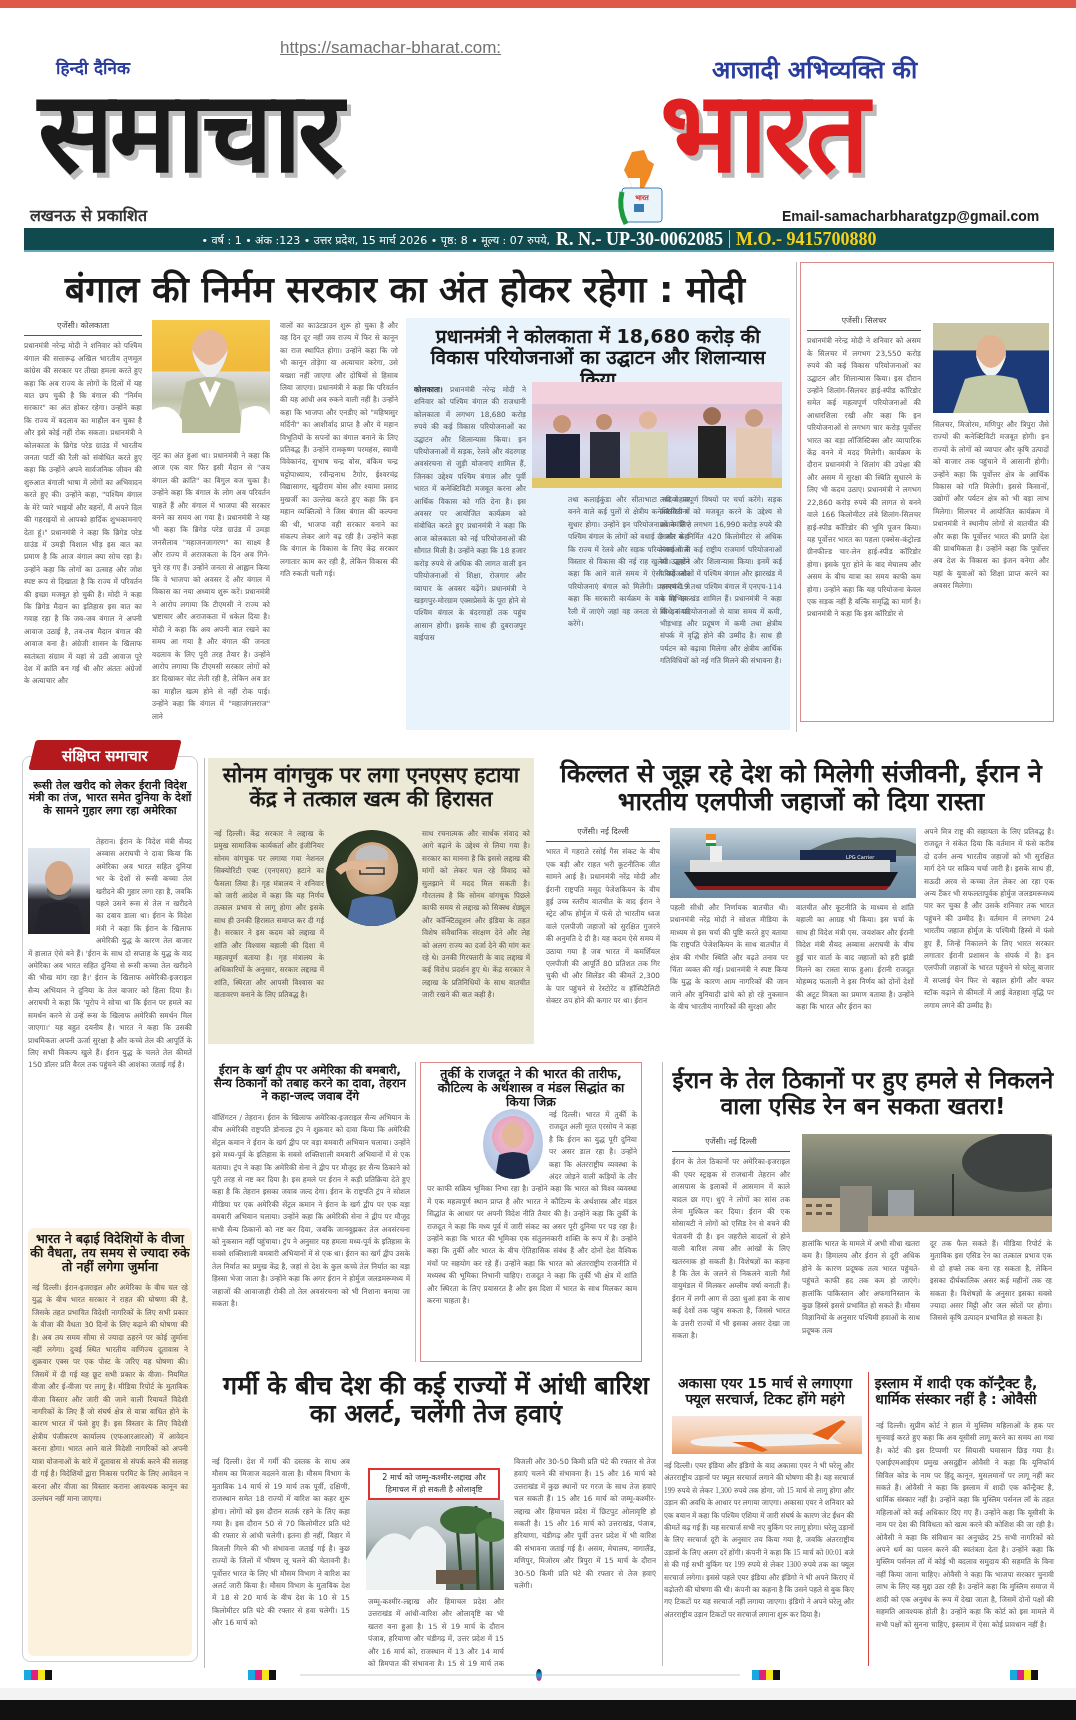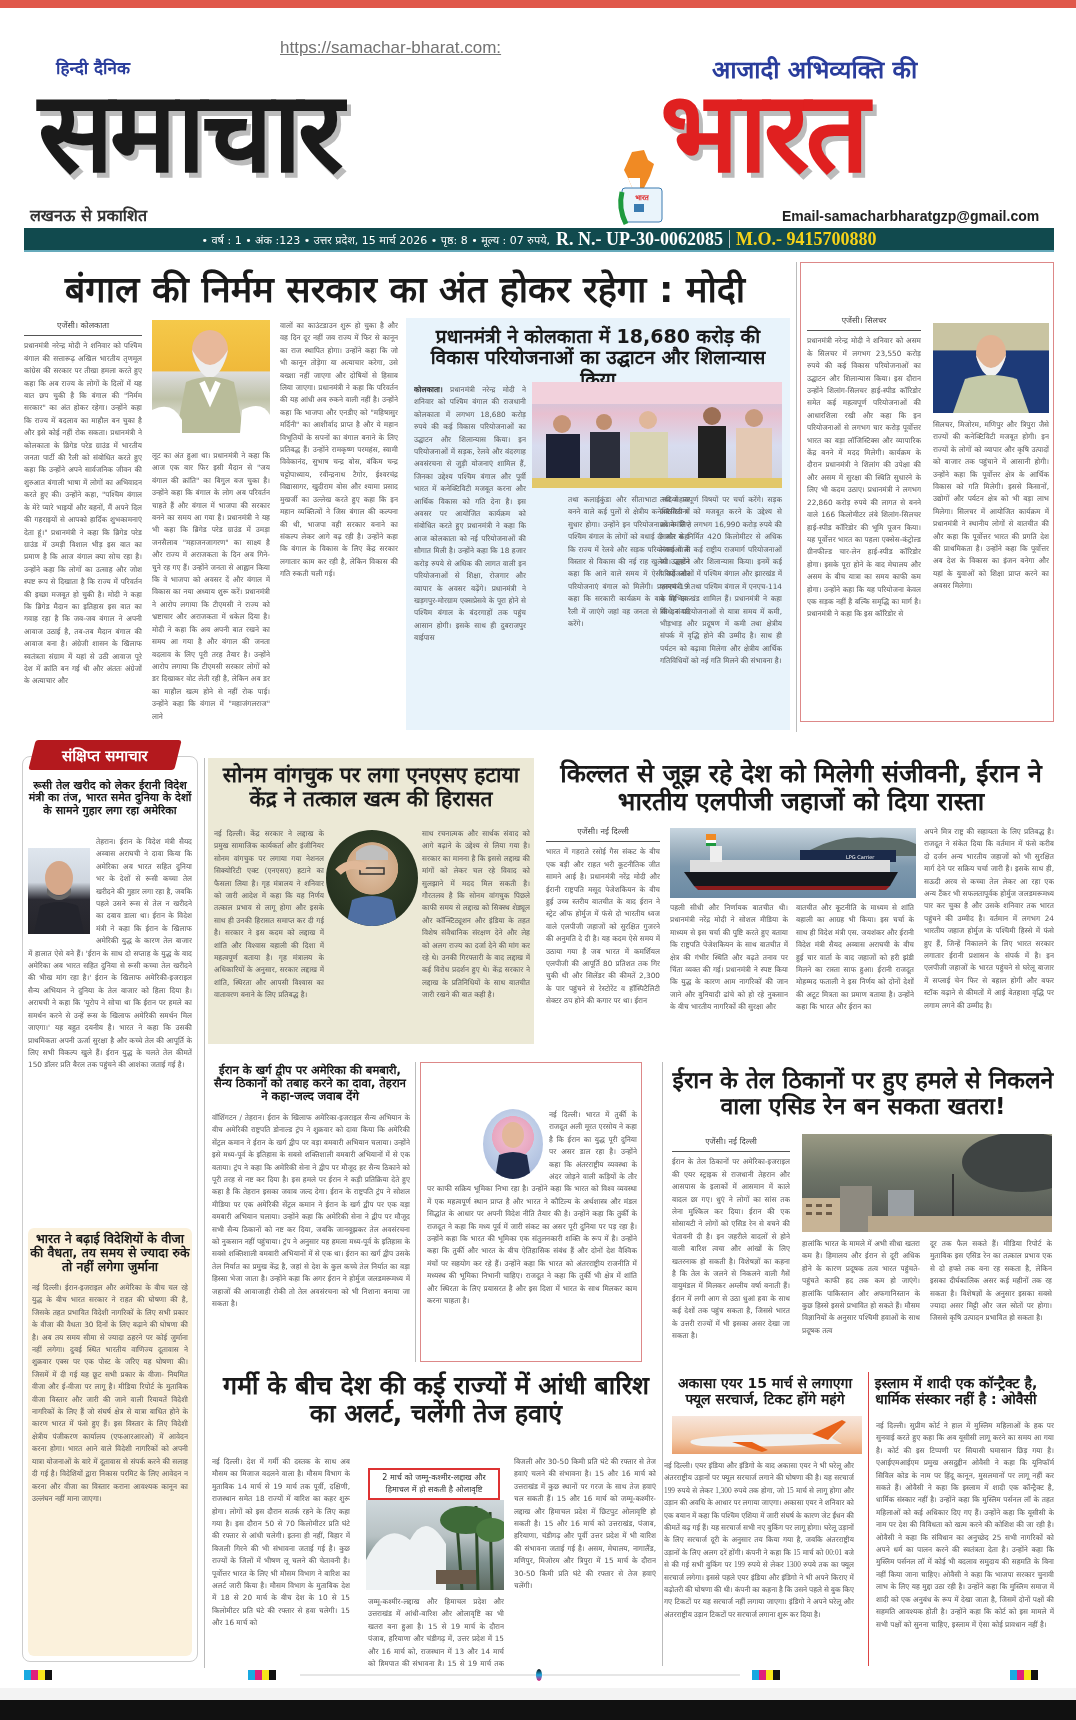--- a/index.html
+++ b/index.html
@@ -201,20 +201,21 @@
 <div class="col" style="left:924px;top:826px;width:130px;height:224px;">
   <span>अपने मित्र राष्ट्र की सहायता के लिए प्रतिबद्ध है। राजदूत ने संकेत दिया कि वर्तमान में फंसे करीब दो दर्जन अन्य भारतीय जहाजों को भी सुरक्षित मार्ग देने पर सक्रिय चर्चा जारी है। इसके साथ ही, सऊदी अरब से कच्चा तेल लेकर आ रहा एक अन्य टैंकर भी सफलतापूर्वक होर्मुज जलडमरूमध्य पार कर चुका है और उसके शनिवार तक भारत पहुंचने की उम्मीद है। वर्तमान में लगभग 24 भारतीय जहाज होर्मुज के पश्चिमी हिस्से में फंसे हुए हैं, जिन्हें निकालने के लिए भारत सरकार लगातार ईरानी प्रशासन के संपर्क में है। इन एलपीजी जहाजों के भारत पहुंचने से घरेलू बाजार में सप्लाई चेन फिर से बहाल होगी और बफर स्टॉक बढ़ाने से कीमतों में आई बेतहाशा वृद्धि पर लगाम लगने की उम्मीद है।</span>
 </div>
 
 <div class="h1" style="left:210px;top:1064px;width:200px;font-size:11.5px;">ईरान के खर्ग द्वीप पर अमेरिका की बमबारी, सैन्य ठिकानों को तबाह करने का दावा, तेहरान ने कहा-जल्द जवाब देंगे</div>
 <div class="col" style="left:212px;top:1112px;width:198px;height:248px;">
   <span>वॉशिंगटन / तेहरान। ईरान के खिलाफ अमेरिका-इजराइल सैन्य अभियान के बीच अमेरिकी राष्ट्रपति डोनाल्ड ट्रंप ने शुक्रवार को दावा किया कि अमेरिकी सेंट्रल कमान ने ईरान के खर्ग द्वीप पर बड़ा बमबारी अभियान चलाया। उन्होंने इसे मध्य-पूर्व के इतिहास के सबसे शक्तिशाली बमबारी अभियानों में से एक बताया। ट्रंप ने कहा कि अमेरिकी सेना ने द्वीप पर मौजूद हर सैन्य ठिकाने को पूरी तरह से नष्ट कर दिया है। इस हमले पर ईरान ने कड़ी प्रतिक्रिया देते हुए कहा है कि तेहरान इसका जवाब जल्द देगा। ईरान के राष्ट्रपति ट्रंप ने सोशल मीडिया पर एक अमेरिकी सेंट्रल कमान ने ईरान के खर्ग द्वीप पर एक बड़ा बमबारी अभियान चलाया। उन्होंने कहा कि अमेरिकी सेना ने द्वीप पर मौजूद सभी सैन्य ठिकानों को नष्ट कर दिया, जबकि जानबूझकर तेल अवसंरचना को नुकसान नहीं पहुंचाया। ट्रंप ने अनुसार यह हमला मध्य-पूर्व के इतिहास के सबसे शक्तिशाली बमबारी अभियानों में से एक था। ईरान का खर्ग द्वीप उसके तेल निर्यात का प्रमुख केंद्र है, जहां से देश के कुल कच्चे तेल निर्यात का बड़ा हिस्सा भेजा जाता है। उन्होंने कहा कि अगर ईरान ने होर्मुज जलडमरूमध्य में जहाजों की आवाजाही रोकी तो तेल अवसंरचना को भी निशाना बनाया जा सकता है।</span>
 </div>
 
 <div class="box-red" style="left:420px;top:1062px;width:222px;height:300px;">
+  <div class="h1" style="left:4px;top:4px;width:212px;font-size:12.5px;">तुर्की के राजदूत ने की भारत की तारीफ, कौटिल्य के अर्थशास्त्र व मंडल सिद्धांत का किया जिक्र</div>
   <div class="col" style="left:6px;top:46px;width:210px;height:248px;">
     <div class="photo" style="position:relative;float:left;width:60px;height:70px;margin:0 6px 2px 56px;border-radius:50%;background:radial-gradient(circle at 50% 40%,#f1c3d6 0%,#e8a6c0 40%,#c2d0e8 41%,#9fb2d8 100%)">
       <svg width="60" height="70" viewBox="0 0 60 70">
         <ellipse cx="30" cy="26" rx="11" ry="13" fill="#e3b79a"></ellipse>
         <path d="M12 70 L16 46 Q30 40 44 46 L48 70Z" fill="#1f2b4a"></path>
       </svg>
     </div>
     <span>नई दिल्ली। भारत में तुर्की के राजदूत अली मूरत एरसोय ने कहा है कि ईरान का युद्ध पूरी दुनिया पर असर डाल रहा है। उन्होंने कहा कि अंतरराष्ट्रीय व्यवस्था के अंदर जोड़ने वाली कड़ियों के तौर पर काफी सक्रिय भूमिका निभा रहा है। उन्होंने कहा कि भारत को विश्व व्यवस्था में एक महत्वपूर्ण स्थान प्राप्त है और भारत ने कौटिल्य के अर्थशास्त्र और मंडल सिद्धांत के आधार पर अपनी विदेश नीति तैयार की है। उन्होंने कहा कि तुर्की के राजदूत ने कहा कि मध्य पूर्व में जारी संकट का असर पूरी दुनिया पर पड़ रहा है। उन्होंने कहा कि भारत की भूमिका एक संतुलनकारी शक्ति के रूप में है। उन्होंने कहा कि तुर्की और भारत के बीच ऐतिहासिक संबंध हैं और दोनों देश वैश्विक मंचों पर सहयोग कर रहे हैं। उन्होंने कहा कि भारत को अंतरराष्ट्रीय राजनीति में मध्यस्थ की भूमिका निभानी चाहिए। राजदूत ने कहा कि तुर्की भी क्षेत्र में शांति और स्थिरता के लिए प्रयासरत है और इस दिशा में भारत के साथ मिलकर काम करना चाहता है।</span>
   </div>
 </div>

